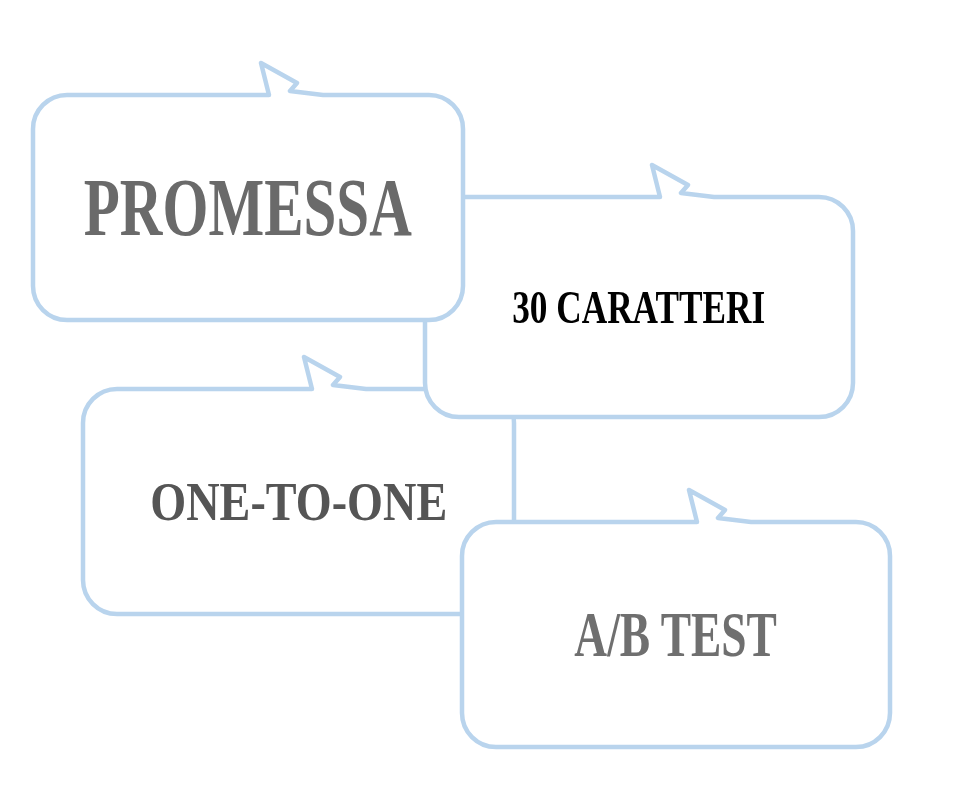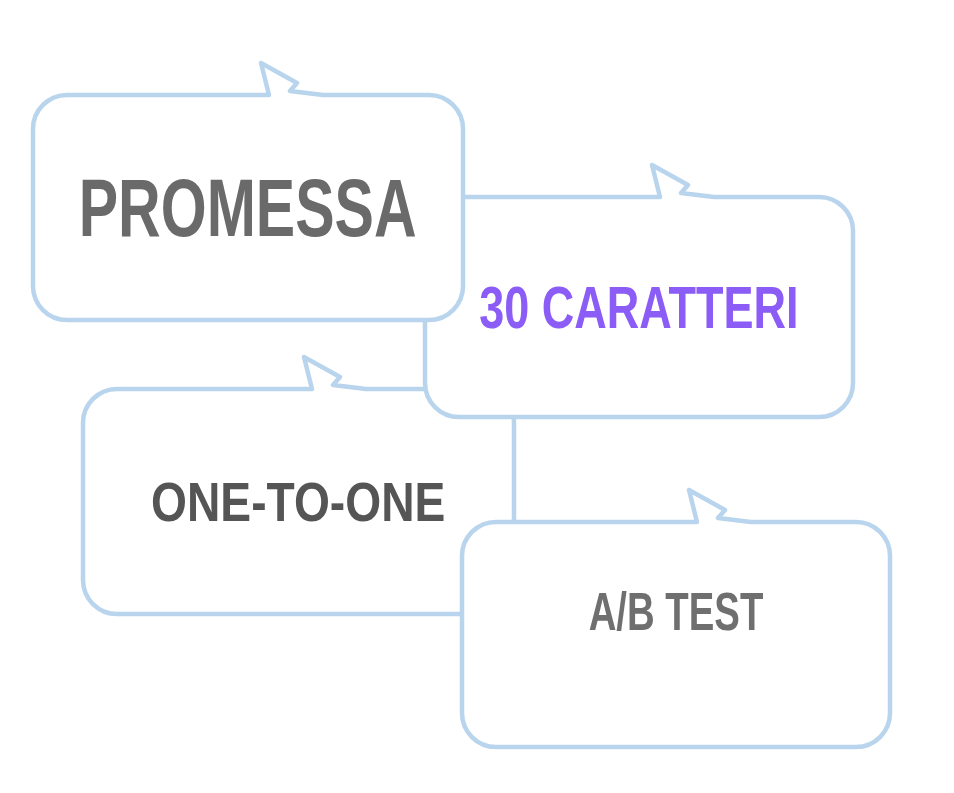--- a/index.html
+++ b/index.html
@@ -1,46 +1,46 @@
 <!DOCTYPE html>
 <html><head>
 <meta charset="utf-8">
 <style>
   html,body{margin:0;padding:0;background:#ffffff;}
   .canvas{
     position:relative;
     width:954px;height:793px;
     background:#ffffff;
     overflow:hidden;
-    font-family:Liberation Sans, sans-serif;
+    font-family:Liberation Serif, serif;
   }
   .shapes{position:absolute;left:0;top:0;}
   .bubble-path{
     fill:#ffffff;
     stroke:#b9d4ed;
     stroke-width:4.5;
     stroke-linejoin:round;
     stroke-linecap:round;
   }
   .label{
     position:absolute;
     display:flex;align-items:center;justify-content:center;
     font-weight:700;
     letter-spacing:0px;
     pointer-events:none;
   }
   .label span{display:inline-block;white-space:nowrap;transform-origin:50% 50%;}
   
   .label-promessa {left:33px; top:95px;  width:430px;height:225px;font-size:82px;color:#6a6a6a;}
   .label-promessa span{transform:scaleX(0.72);}
-  .label-caratteri {left:425px;top:197px; width:428px;height:220px;font-size:60px;color:#8b5cf6;}
+  .label-caratteri {left:425px;top:197px; width:428px;height:220px;font-size:47px;color:#000000;}
   .label-caratteri span{transform:scaleX(0.75);}
   .label-onetoone {left:83px; top:389px; width:431px;height:225px;font-size:55px;color:#555555;}
   .label-onetoone span{transform:scaleX(0.84);}
-  .label-abtest   {left:462px;top:498px; width:428px;height:225px;font-size:54px;color:#6f6f6f;}
+  .label-abtest   {left:462px;top:522px; width:428px;height:225px;font-size:64px;color:#6f6f6f;}
   .label-abtest span{transform:scaleX(0.71);}
 </style>
 </head>
 <body>
 
 <div class="canvas">
 
   <svg class="shapes" width="954" height="793" viewBox="0 0 954 793">
 
     <path class="bubble-path" d="M117,389 H312 L304,357 L340,377 L333,385 L366,389 H480

